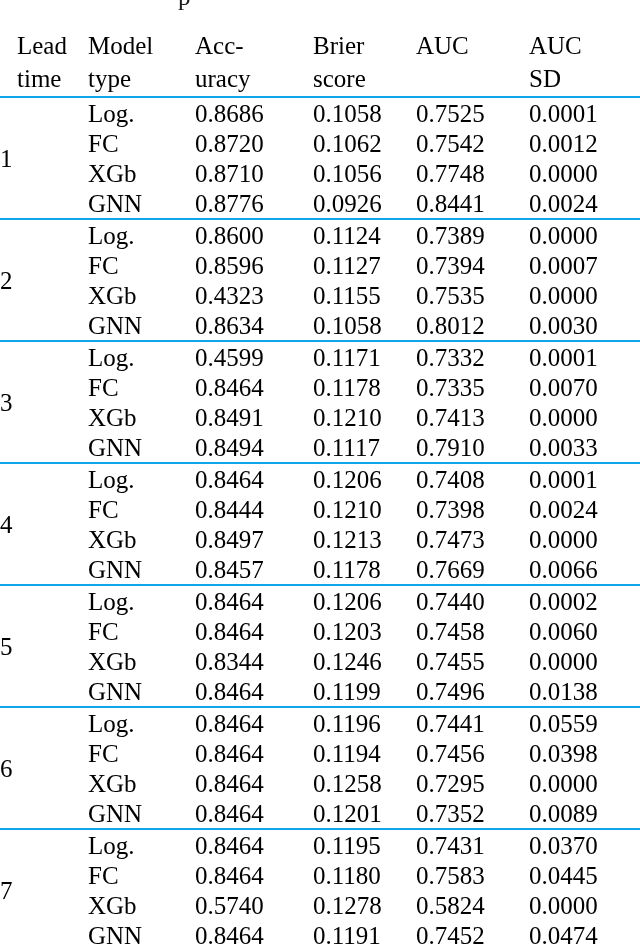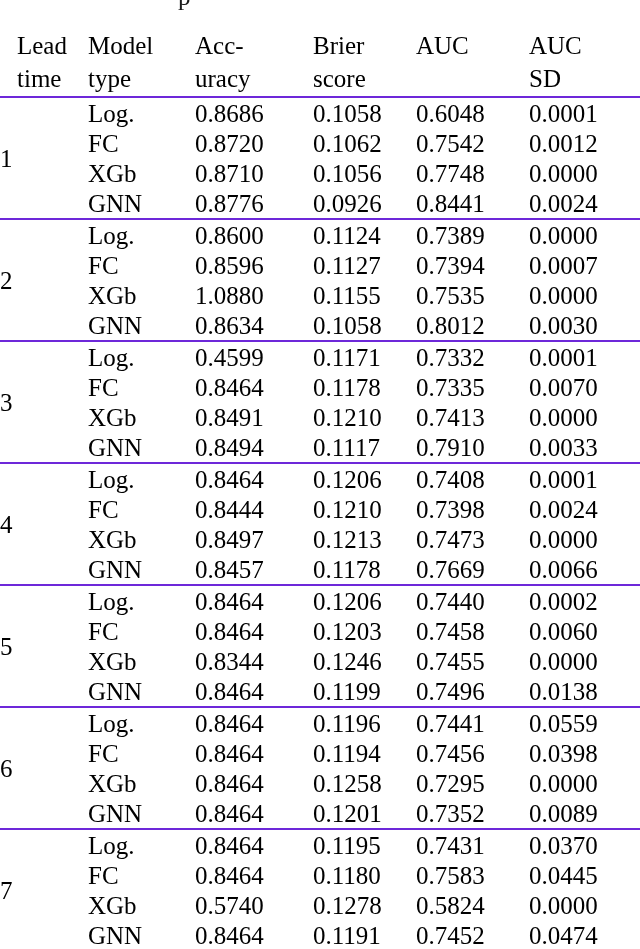--- a/index.html
+++ b/index.html
@@ -79,21 +79,21 @@
   thead th .hl {
     display: block;
     height: 33px;
     line-height: 33px;
     white-space: nowrap;
   }
 
   
   tbody tr.block-start td,
   tbody tr.block-start th {
-    border-top: 2px solid #6d28d9;
+    border-top: 2px solid #0ea5e9;
   }
 
   tbody td, tbody th {
     height: 30px;
   }
 
   td.lead {
     text-align: center;
     vertical-align: middle;
     font-size: 25px;
@@ -156,21 +156,21 @@
           <span class="hl">SD</span>
         </th>
       </tr>
     </thead>
     <tbody id="tbody">
         <tr class="block-start">
           <td class="lead" rowspan="4">1</td>
           <td class="model vsep">Log.</td>
           <td class="num vsep">0.8686</td>
           <td class="num vsep">0.1058</td>
-          <td class="num vsep">0.6048</td>
+          <td class="num vsep">0.7525</td>
           <td class="num vsep">0.0001</td>
         </tr>
         <tr>
           <td class="model vsep">FC</td>
           <td class="num vsep">0.8720</td>
           <td class="num vsep">0.1062</td>
           <td class="num vsep">0.7542</td>
           <td class="num vsep">0.0012</td>
         </tr>
         <tr>
@@ -197,21 +197,21 @@
         </tr>
         <tr>
           <td class="model vsep">FC</td>
           <td class="num vsep">0.8596</td>
           <td class="num vsep">0.1127</td>
           <td class="num vsep">0.7394</td>
           <td class="num vsep">0.0007</td>
         </tr>
         <tr>
           <td class="model vsep">XGb</td>
-          <td class="num vsep">1.0880</td>
+          <td class="num vsep">0.4323</td>
           <td class="num vsep">0.1155</td>
           <td class="num vsep">0.7535</td>
           <td class="num vsep">0.0000</td>
         </tr>
         <tr>
           <td class="model vsep">GNN</td>
           <td class="num vsep b">0.8634</td>
           <td class="num vsep b">0.1058</td>
           <td class="num vsep b">0.8012</td>
           <td class="num vsep">0.0030</td>

